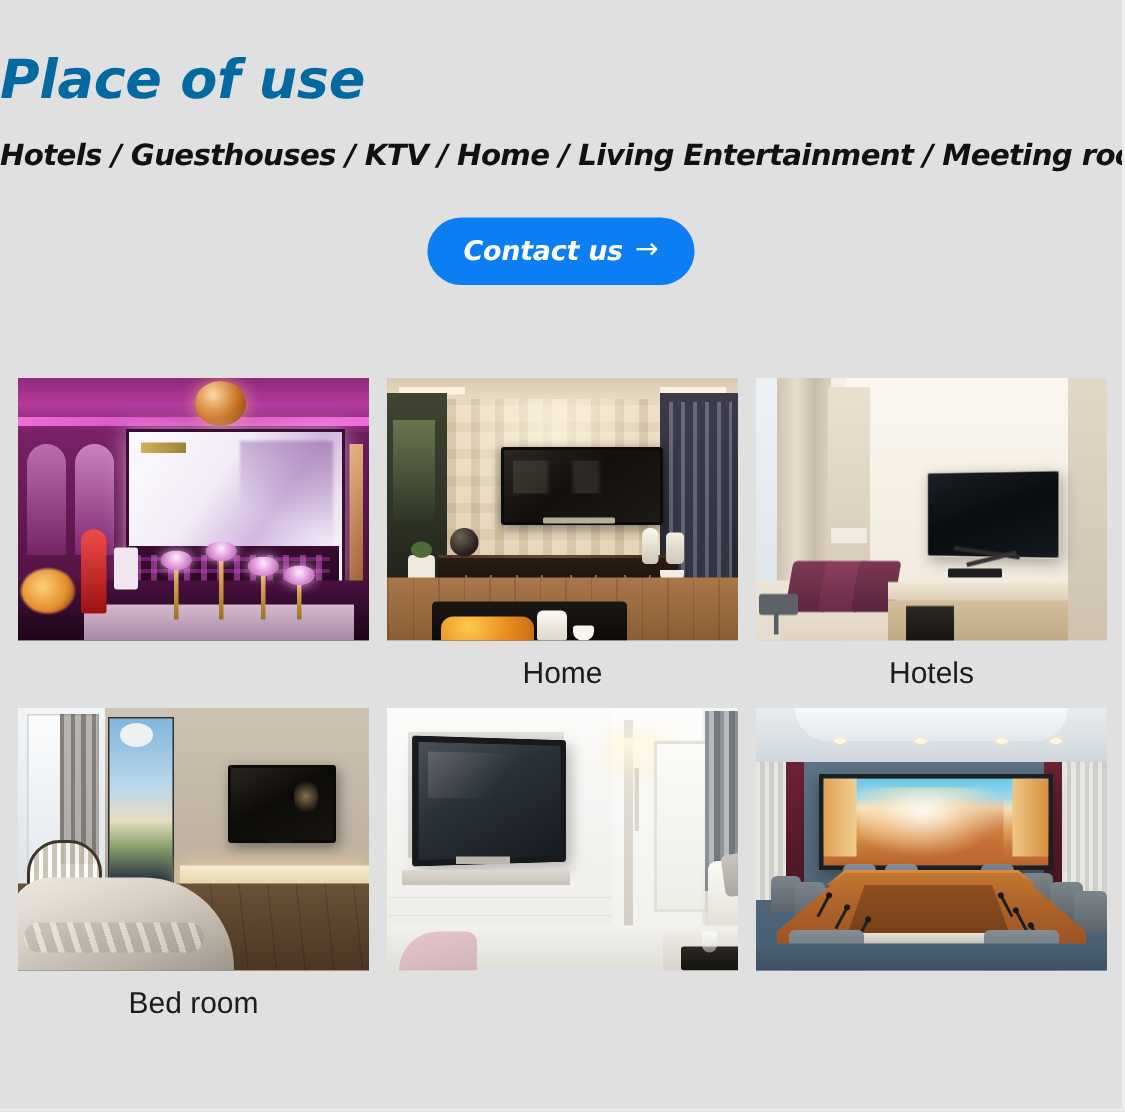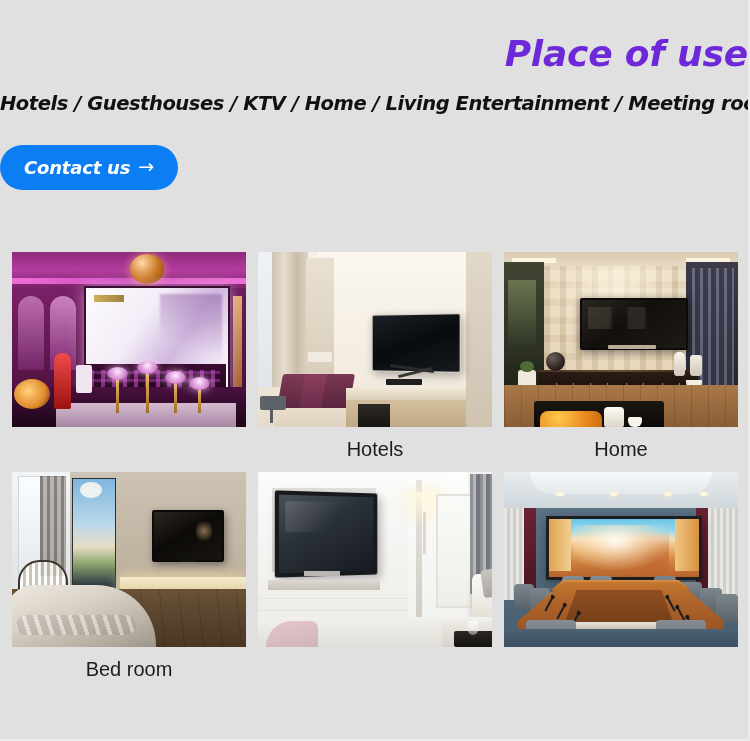--- a/index.html
+++ b/index.html
@@ -22,44 +22,45 @@
     box-sizing: border-box;
     border-right: 2px solid #ececec;
     border-bottom: 2px solid #ececec;
     overflow: hidden;
   }
 
   
   .hero-title {
     margin: 0;
     padding-top: 34px;
-    text-align: right;
+    text-align: left;
     font-family: "DejaVu Sans", sans-serif;
     font-size: 36px;
     font-weight: bold;
     font-style: italic;
     letter-spacing: -0.2px;
-    color: #6d28d9;
+    color: #0369a1;
     line-height: 1.1;
   }
   .hero-sub {
     margin: 0;
     padding-top: 18px;
     text-align: center;
     font-family: "DejaVu Sans", sans-serif;
     font-size: 19.5px;
     font-weight: bold;
     font-style: italic;
     letter-spacing: -0.45px;
     color: #111;
     white-space: nowrap;
   }
 
   .cta-wrap {
     display: flex;
+    justify-content: center;
     margin-top: 30px;
   }
   .cta-button {
     display: inline-flex;
     align-items: center;
     justify-content: center;
     gap: 8px;
     min-width: 178px;
     height: 45px;
     padding: 0 24px;
@@ -504,46 +505,20 @@
           <div class="lay ktv-table"></div>
           <div class="cand c1"></div>
           <div class="cand c2"></div>
           <div class="cand c3"></div>
           <div class="cand c4"></div>
           <div class="lay ktv-flower"></div>
           <div class="lay ktv-red"></div>
           <div class="lay ktv-white-box"></div>
         </div>
       </div>
-    </div>
-
-    <div class="cell">
-      <div class="thumb">
-        <div class="scene hotel">
-          <div class="lay hotel-wall"></div>
-          <div class="lay hotel-window"></div>
-          <div class="lay hotel-curtain"></div>
-          <div class="lay hotel-panel"></div>
-          <div class="lay hotel-panel-line"></div>
-          <div class="lay hotel-rightwall"></div>
-          <div class="lay hotel-tv"></div>
-          <div class="lay hotel-tv-arm"></div>
-          <div class="lay hotel-tv-foot"></div>
-          <div class="lay hotel-bench"></div>
-          <div class="hotel-pil p1"></div>
-          <div class="hotel-pil p2"></div>
-          <div class="hotel-pil p3"></div>
-          <div class="lay hotel-desk"></div>
-          <div class="lay hotel-desk-front"></div>
-          <div class="lay hotel-desk-gap"></div>
-          <div class="lay hotel-side"></div>
-          <div class="lay hotel-side-leg"></div>
-        </div>
-      </div>
-      <span class="cell-caption">Hotels</span>
     </div>
 
     <div class="cell">
       <div class="thumb">
         <div class="scene home">
           <div class="lay home-ceil"></div>
           <div class="lay home-coveL"></div>
           <div class="lay home-coveR"></div>
           <div class="lay home-sideL"></div>
           <div class="lay home-sideL-glow"></div>
@@ -571,20 +546,46 @@
           <div class="lay home-fruit"></div>
           <div class="lay home-pot"></div>
           <div class="lay home-cup"></div>
         </div>
       </div>
       <span class="cell-caption">Home</span>
     </div>
 
     <div class="cell">
       <div class="thumb">
+        <div class="scene hotel">
+          <div class="lay hotel-wall"></div>
+          <div class="lay hotel-window"></div>
+          <div class="lay hotel-curtain"></div>
+          <div class="lay hotel-panel"></div>
+          <div class="lay hotel-panel-line"></div>
+          <div class="lay hotel-rightwall"></div>
+          <div class="lay hotel-tv"></div>
+          <div class="lay hotel-tv-arm"></div>
+          <div class="lay hotel-tv-foot"></div>
+          <div class="lay hotel-bench"></div>
+          <div class="hotel-pil p1"></div>
+          <div class="hotel-pil p2"></div>
+          <div class="hotel-pil p3"></div>
+          <div class="lay hotel-desk"></div>
+          <div class="lay hotel-desk-front"></div>
+          <div class="lay hotel-desk-gap"></div>
+          <div class="lay hotel-side"></div>
+          <div class="lay hotel-side-leg"></div>
+        </div>
+      </div>
+      <span class="cell-caption">Hotels</span>
+    </div>
+
+    <div class="cell">
+      <div class="thumb">
         <div class="scene bed">
           <div class="lay bed-wall"></div>
           <div class="lay bed-winwall"></div>
           <div class="lay bed-winframe"></div>
           <div class="lay bed-curt"></div>
           <div class="lay bed-art"></div>
           <div class="lay bed-art-cloud"></div>
           <div class="lay bed-tv">
             <div class="lay bed-tv-glow"></div>
           </div>

